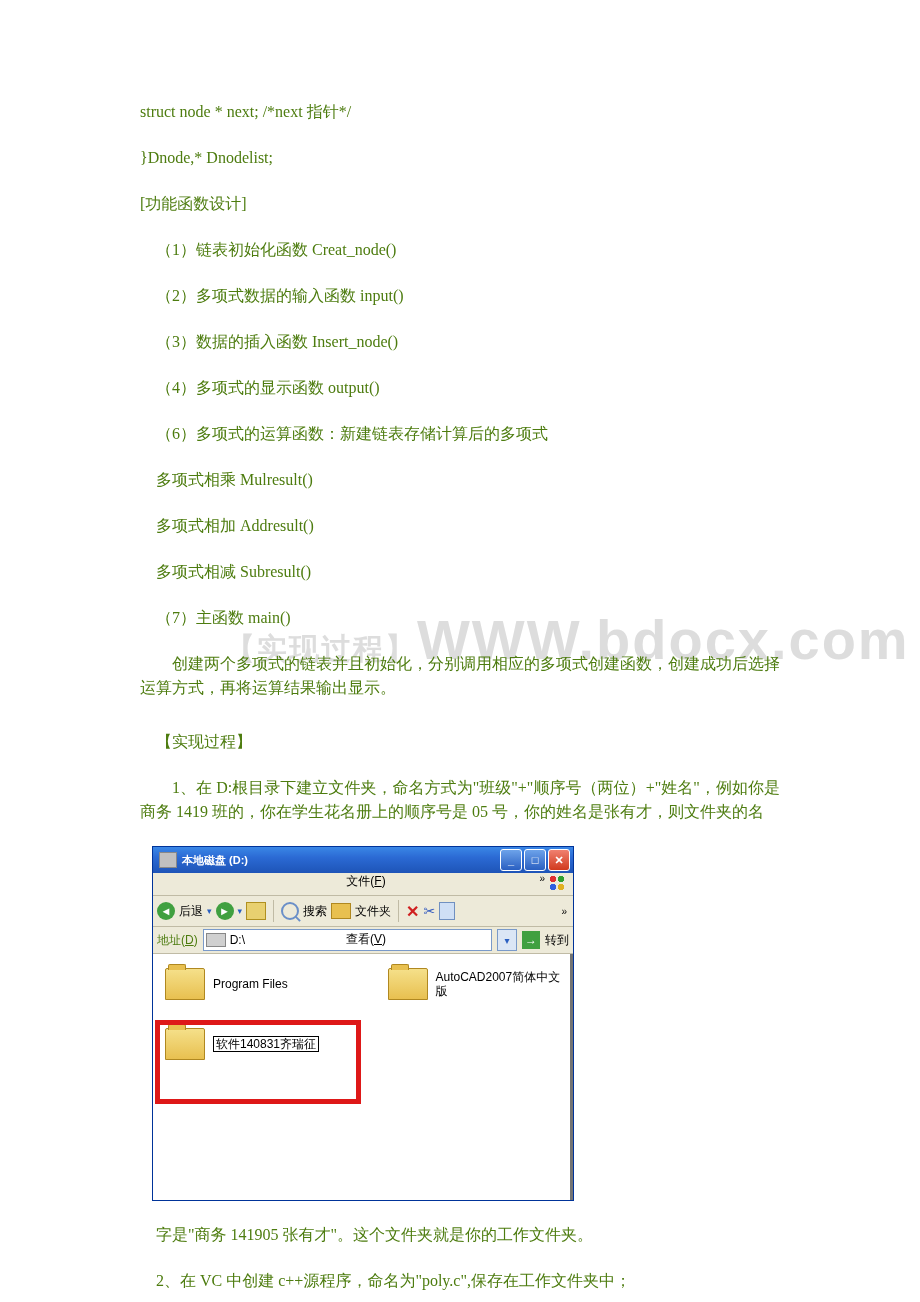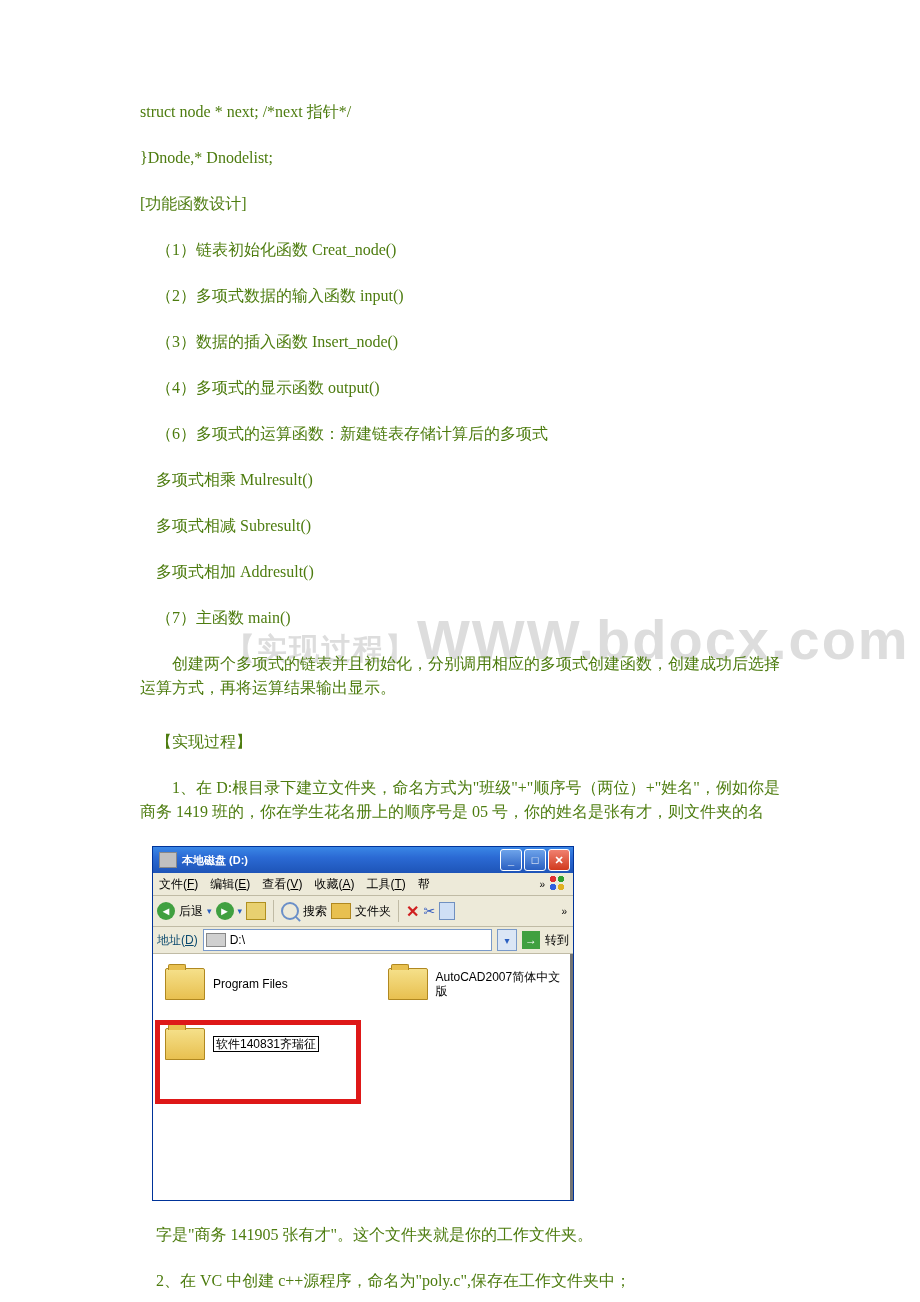--- a/index.html
+++ b/index.html
@@ -103,20 +103,21 @@
     height: 22px;
     background: #edead9;
     border-bottom: 1px solid #c0bba5;
     display: flex;
     align-items: center;
     padding-left: 6px;
     gap: 12px;
     font-size: 12px;
     color: #000;
     position: relative;
+    flex-direction: column;
   }
   .xp-menubar .menu-item u { text-decoration: underline; }
   .xp-menubar .chev {
     position: absolute;
     right: 28px;
     font-size: 10px;
   }
   .xp-flag {
     width: 20px;
     height: 18px;
@@ -224,21 +225,21 @@
   .xp-addrbar {
     height: 26px;
     background: #edead9;
     border-bottom: 1px solid #c0bba5;
     display: flex;
     align-items: center;
     padding: 0 4px;
     gap: 5px;
     font-size: 12px;
   }
-  .addr-label { color: #0c4a6e; }
+  .addr-label { color: #4d7c0f; }
   .addr-field {
     flex: 1;
     height: 20px;
     border: 1px solid #7a9ac9;
     background: #fff;
     display: flex;
     align-items: center;
     padding: 0 2px;
   }
   .addr-drive {
@@ -322,22 +323,22 @@
   <div class="content">
     <div class="line"> struct node * next; /*next 指针*/</div>
     <div class="line">}Dnode,* Dnodelist;</div>
     <div class="line">[功能函数设计]</div>
     <div class="line indent1">（1）链表初始化函数 Creat_node()</div>
     <div class="line indent1">（2）多项式数据的输入函数 input()</div>
     <div class="line indent1">（3）数据的插入函数 Insert_node()</div>
     <div class="line indent1">（4）多项式的显示函数 output()</div>
     <div class="line indent1">（6）多项式的运算函数：新建链表存储计算后的多项式</div>
     <div class="line indent1">多项式相乘 Mulresult()</div>
+    <div class="line indent1">多项式相加 Addresult()</div>
     <div class="line indent1">多项式相减 Subresult()</div>
-    <div class="line indent1">多项式相加 Addresult()</div>
     <div class="line indent1">（7）主函数 main()</div>
     <div class="line indent2" style="text-indent:2em;margin-bottom:30px;">创建两个多项式的链表并且初始化，分别调用相应的多项式创建函数，创建成功后选择运算方式，再将运算结果输出显示。</div>
     <div class="line indent1">【实现过程】</div>
     <div class="line indent2" style="text-indent:2em;">1、在 D:根目录下建立文件夹，命名方式为"班级"+"顺序号（两位）+"姓名"，例如你是商务 1419 班的，你在学生花名册上的顺序号是 05 号，你的姓名是张有才，则文件夹的名</div>
 
     <div class="xp-window">
       <div class="xp-titlebar">
         <span class="xp-title-icon"></span>
         <span class="xp-title-text">本地磁盘 (D:)</span>
         <span class="xp-winbtn xp-btn-min">_</span>

